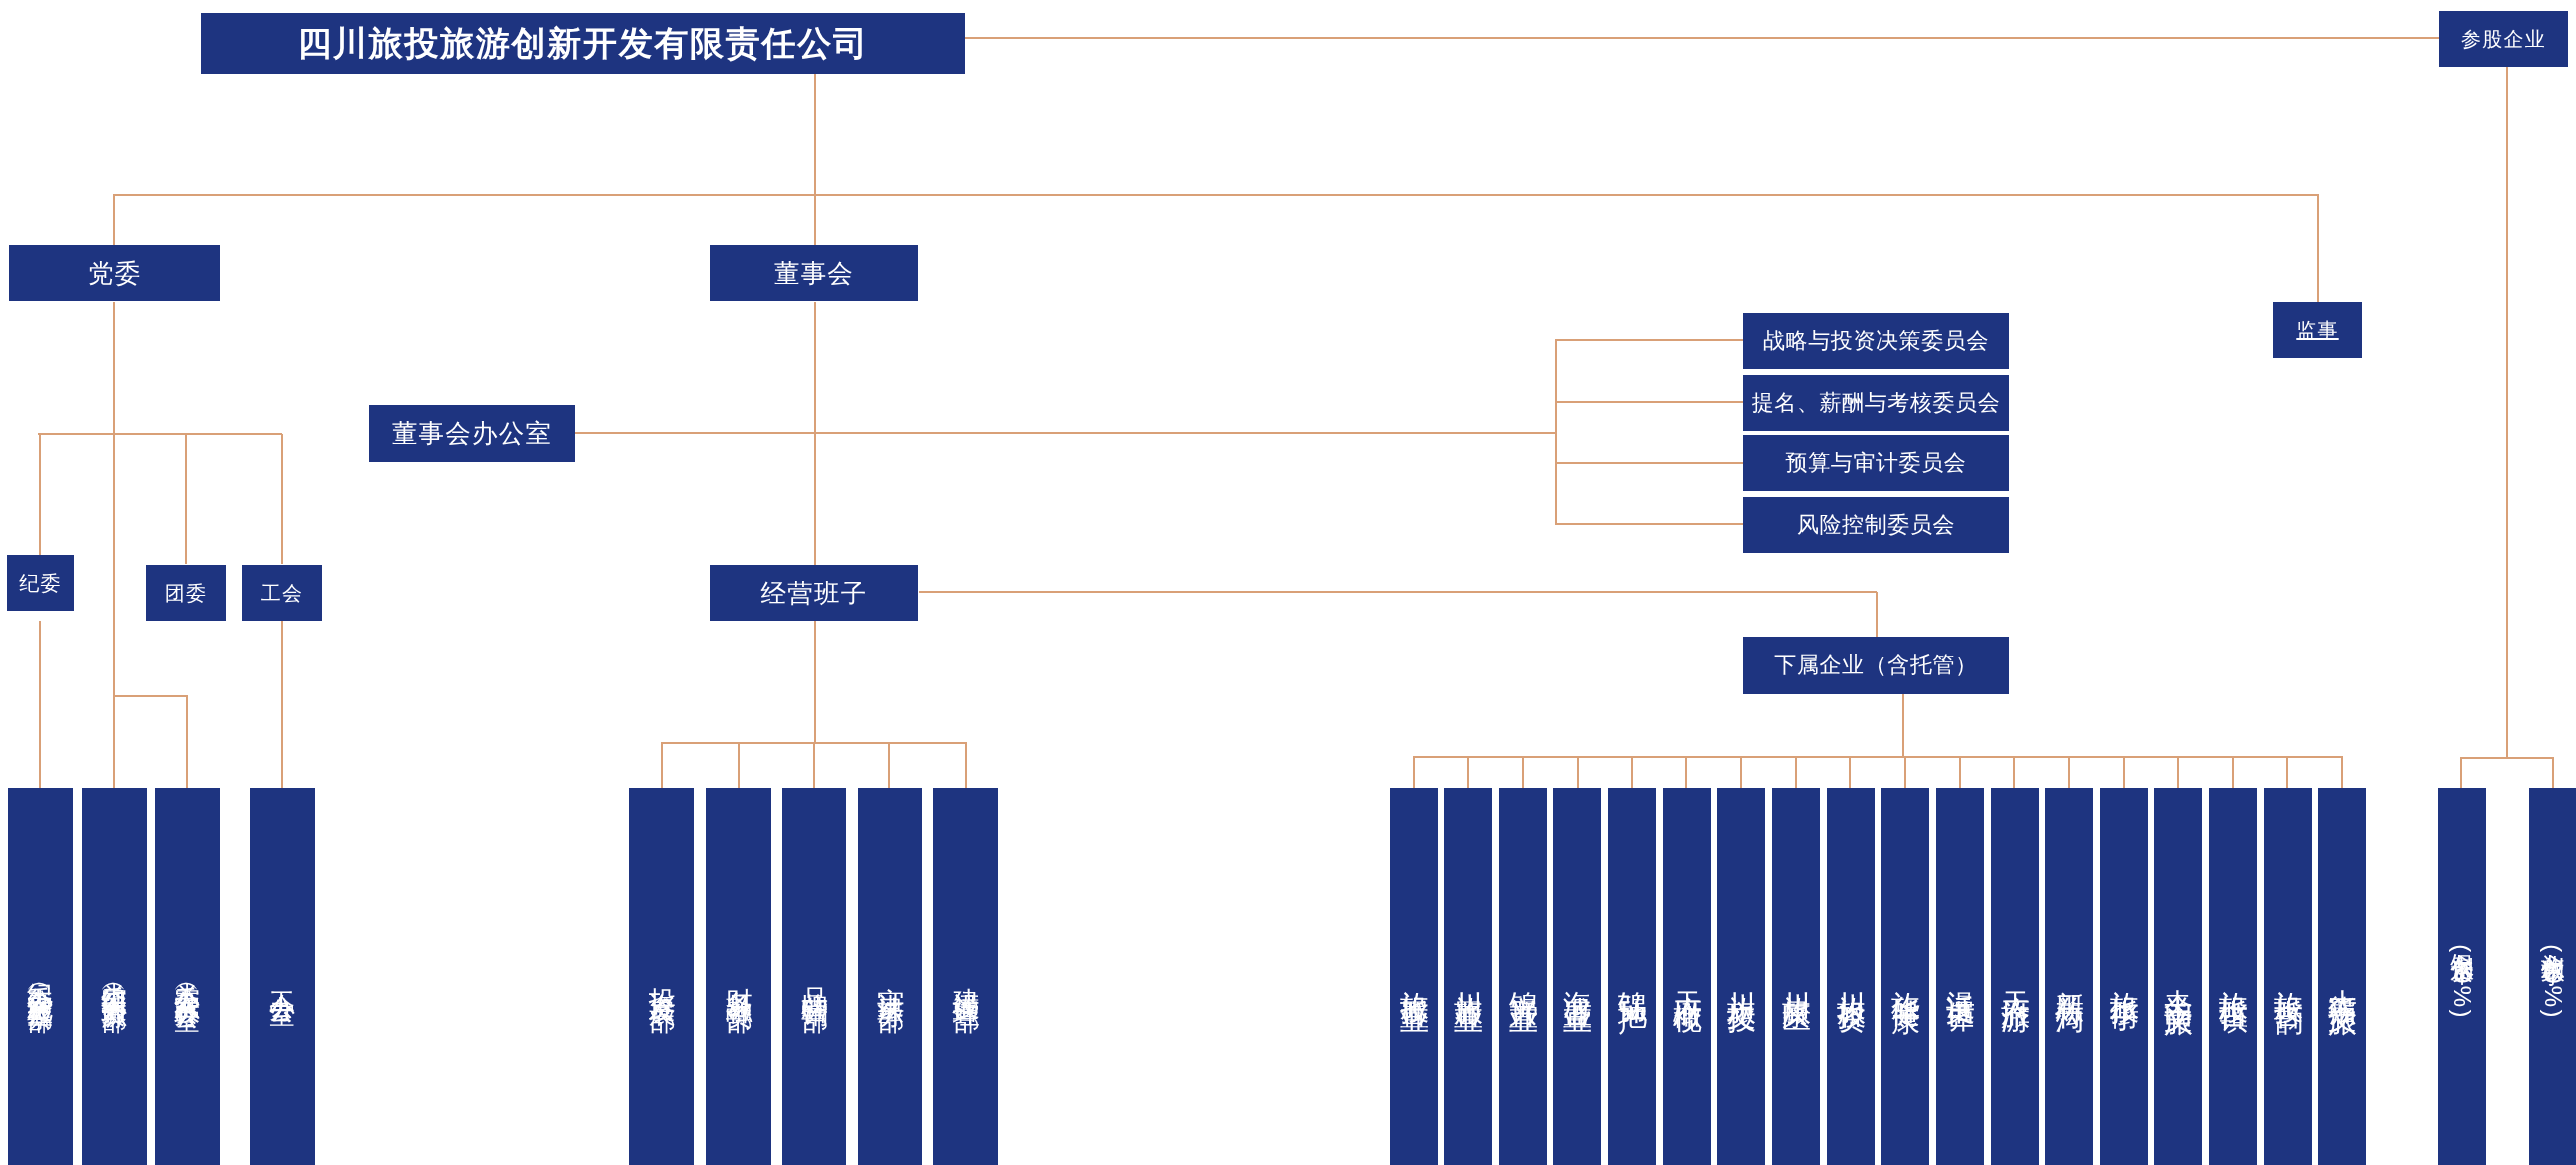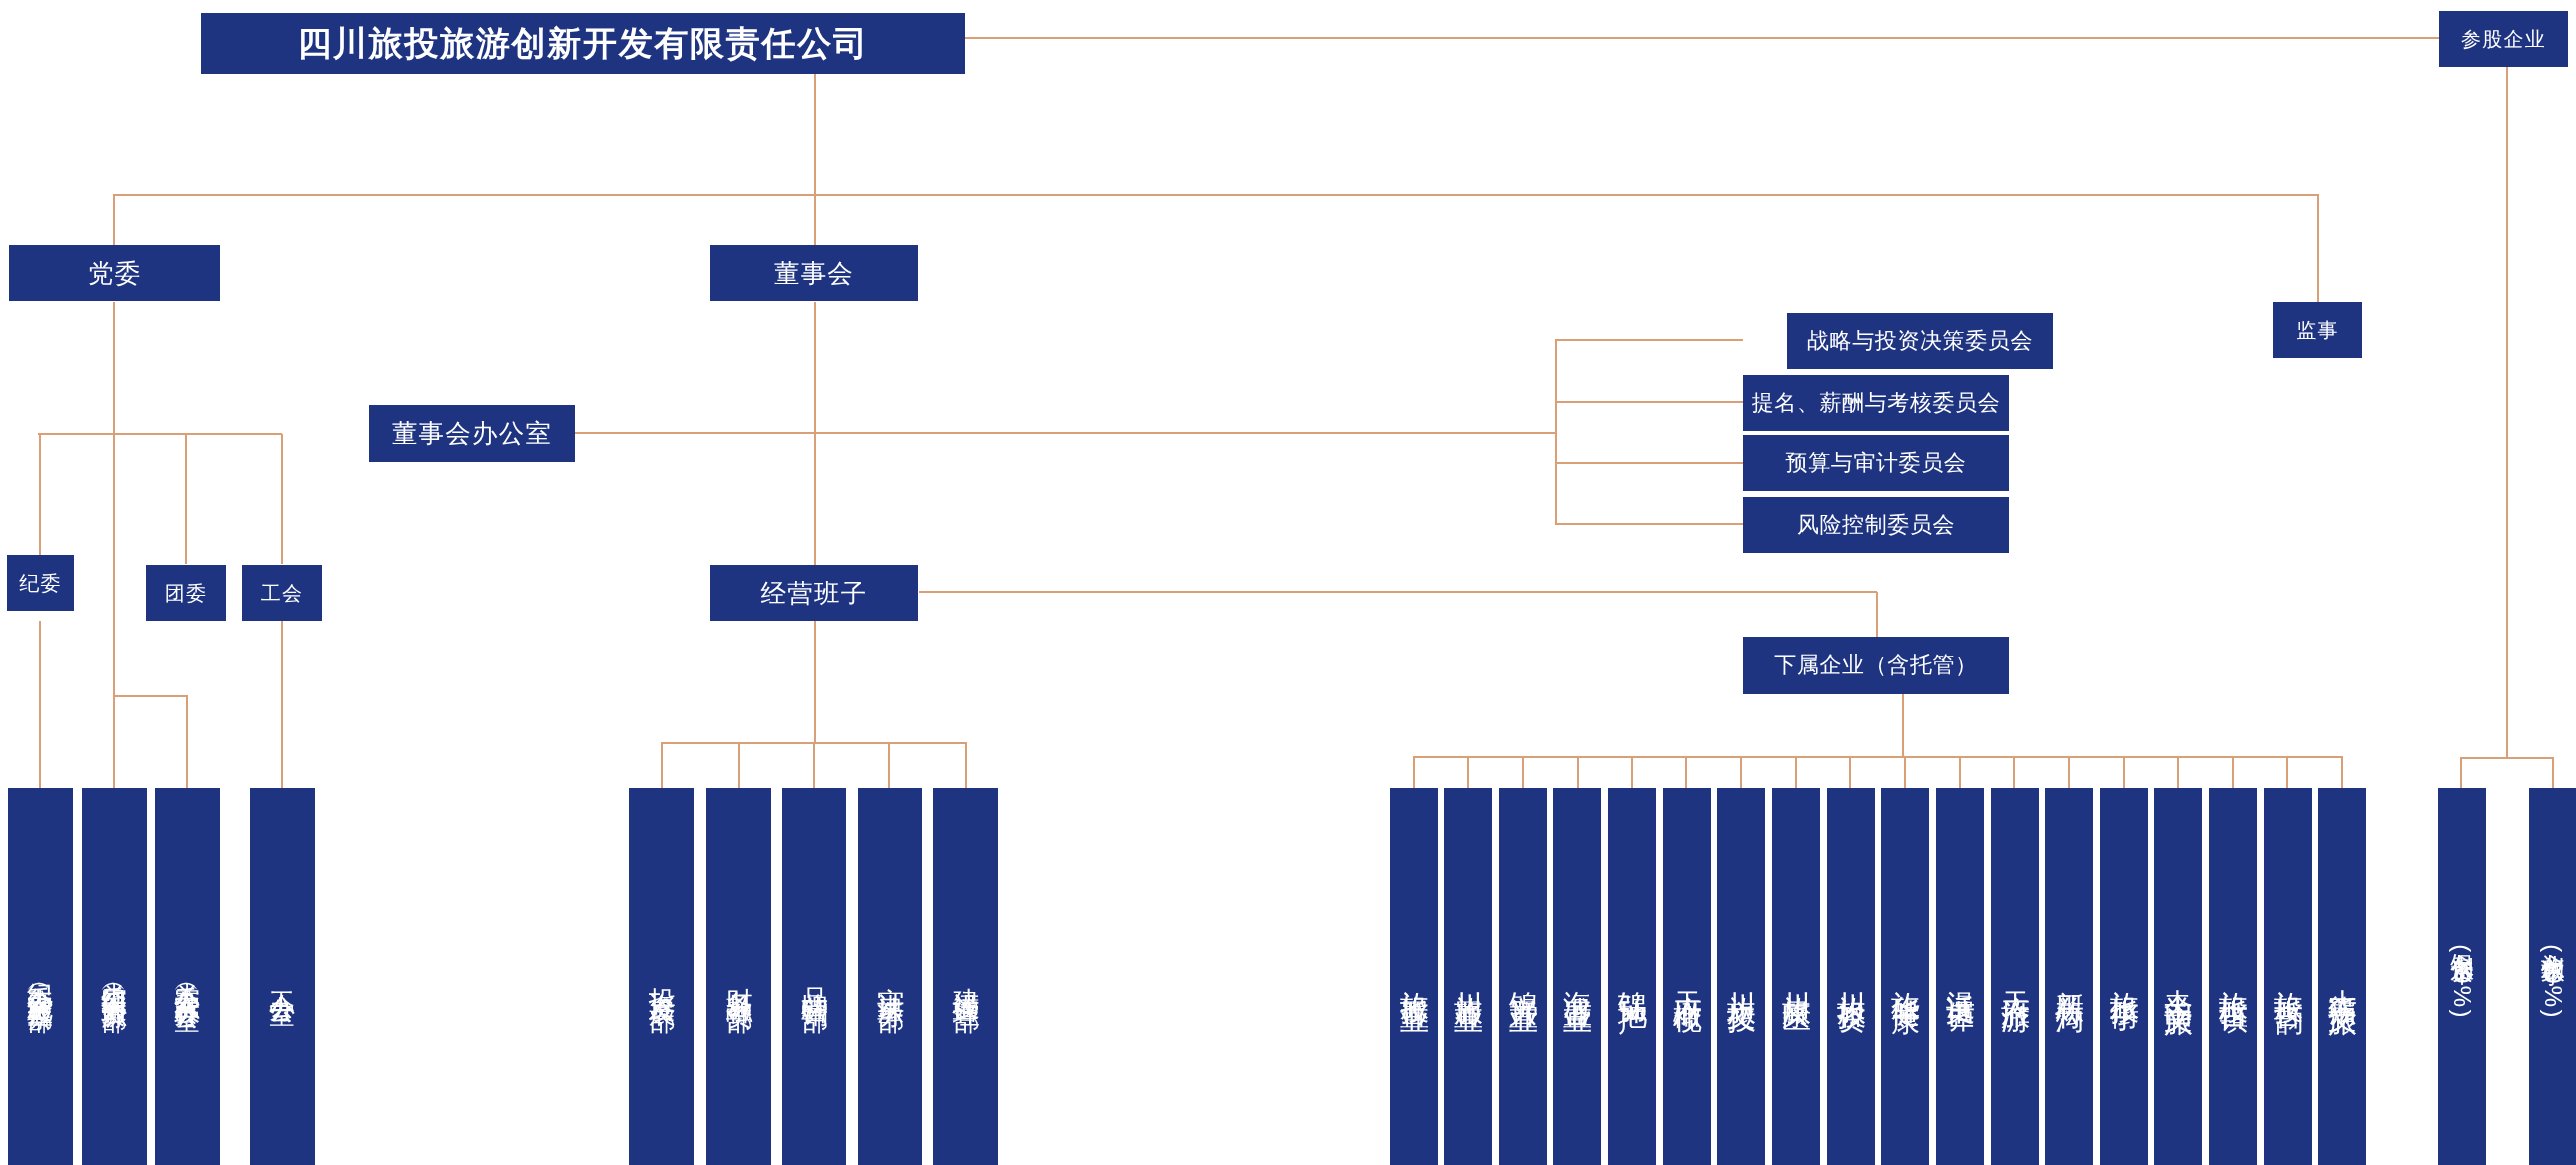--- a/index.html
+++ b/index.html
@@ -116,25 +116,25 @@
   </div>
 
   <div class="node h-node" style="left:9.3px;top:245px;width:211px;height:56px;">
     <span>党委</span>
   </div>
 
   <div class="node h-node" style="left:710px;top:245px;width:208px;height:56px;text-align:center;">
     <span>董事会</span>
   </div>
 
-  <div class="node s-node" style="left:2273px;top:302px;width:89px;height:56px;">
+  <div class="node s-node" style="left:2273px;top:302px;width:89px;height:56px;text-decoration:underline;">
     <span>监事</span>
   </div>
 
-  <div class="node c-node" style="left:1743px;top:313px;width:266px;height:56px;margin-left:44px;">
+  <div class="node c-node" style="left:1743px;top:313px;width:266px;height:56px;">
     <span>战略与投资决策委员会</span>
   </div>
   <div class="node c-node" style="left:1743px;top:375px;width:266px;height:56px;">
     <span>提名、薪酬与考核委员会</span>
   </div>
   <div class="node c-node" style="left:1743px;top:435px;width:266px;height:56px;">
     <span>预算与审计委员会</span>
   </div>
   <div class="node c-node" style="left:1743px;top:497px;width:266px;height:56px;">
     <span>风险控制委员会</span>

